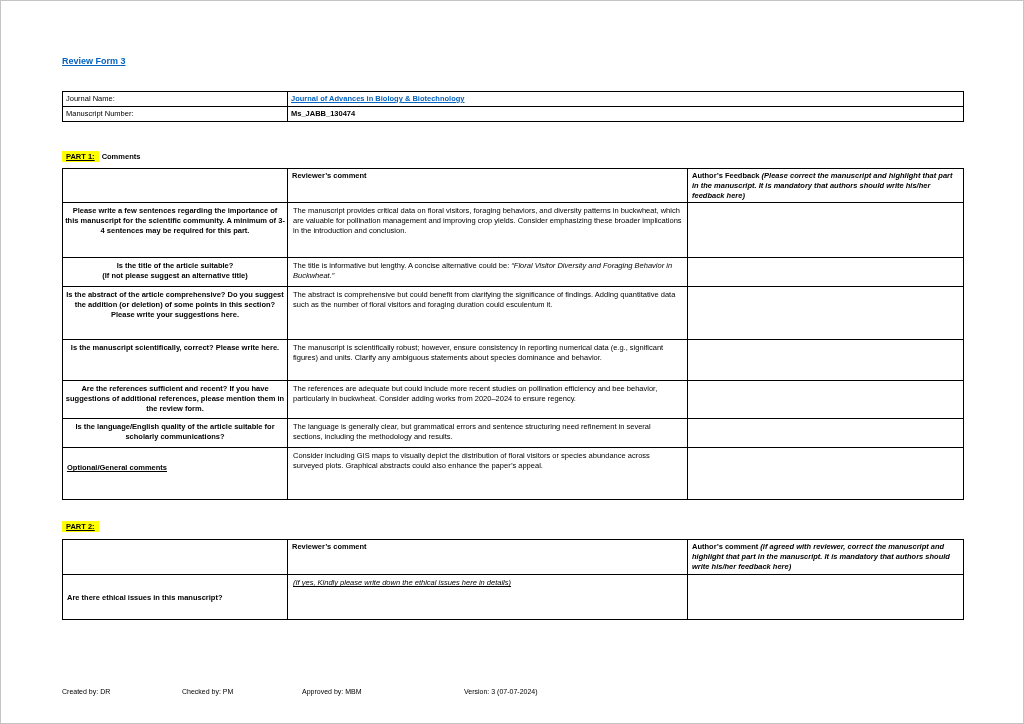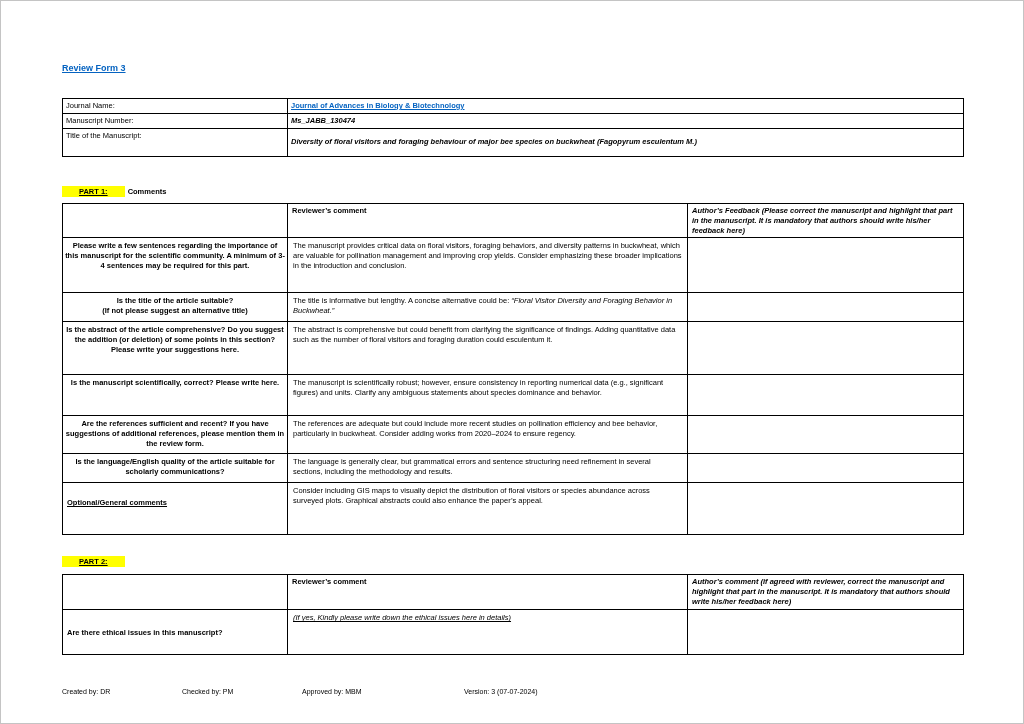--- a/index.html
+++ b/index.html
@@ -2,39 +2,39 @@
 <html><head>
 <meta charset="utf-8">
 <style>
   * { margin:0; padding:0; box-sizing:border-box; }
   html,body { background:#e9e9e9; }
   body { font-family:"Liberation Sans", sans-serif; color:#000; }
   .page {
     position:relative; width:1024px; height:724px; background:#fff;
     border:1px solid #c4c4c4; margin:0 auto; overflow:hidden;
   }
-  .content { position:absolute; left:61px; top:7px; width:901px; }
+  .content { position:absolute; left:61px; top:0; width:901px; }
   .doc-title {
     margin-top:55px; font-size:9px; font-weight:bold;
     color:#0563C1; text-decoration:underline;
   }
   table { border-collapse:collapse; width:901px; table-layout:fixed; }
   td { border:1px solid #000; vertical-align:top; font-size:7.5px; line-height:1.32; }
   .info-table { margin-top:25px; }
   .info-table td { padding:2px 3px;margin-top:32px; }
   .lbl { width:225px; }
   .blue-link { color:#0563C1; font-weight:bold; text-decoration:underline; }
-  .bold { font-weight:bold;font-style:italic; }
+  .bold { font-weight:bold; }
   .italic { font-style:italic; }
   .underline { text-decoration:underline; }
   .v-mid { vertical-align:middle; }
   .part-heading { margin-top:30px; font-size:7.5px; font-weight:bold; }
   .part2-heading { margin-top:22px; }
   .hl {
-    background:#FFFF00; text-decoration:underline; padding:1px 17px;
+    background:#FFFF00; text-decoration:underline; padding:1px 4px;
   }
   .heading-rest { margin-left:3px; }
   .comments-table { margin-top:7px; }
   .part2-table { margin-top:8px; }
   .hdr-cell { font-weight:bold; padding:2px 4px;margin-top:36px; }
   .hdr-cell .italic { font-weight:bold; }
   .q-cell { font-weight:bold; text-align:center; padding:3px 2px; }
   .q-cell.left { text-align:left; padding:15px 4px; }
   .c-cell { padding:3px 5px; }
   .a-cell { padding:3px 5px; }
@@ -62,24 +62,20 @@
           <col style="width:676px">
         </colgroup>
       <tbody>
           <tr>
         <td class="lbl">Journal Name:</td>
         <td><span class="blue-link">Journal of Advances in Biology &amp; Biotechnology</span></td>
       </tr>
       <tr>
         <td class="lbl">Manuscript Number:</td>
         <td><span class="bold">Ms_JABB_130474</span></td>
-      </tr>
-      <tr style="height:28px">
-        <td class="lbl">Title of the Manuscript:</td>
-        <td class="v-mid"><span class="bold">Diversity of floral visitors and foraging behaviour of major bee species on buckwheat (</span><span class="bold italic">Fagopyrum esculentum</span><span class="bold"> M.)</span></td>
       </tr>
     </tbody>
       </table>
 
     <div class="part-heading">
       <span class="hl">PART 1:</span><span class="heading-rest">Comments</span>
     </div>
 
     <table class="comments-table">
       <colgroup>

